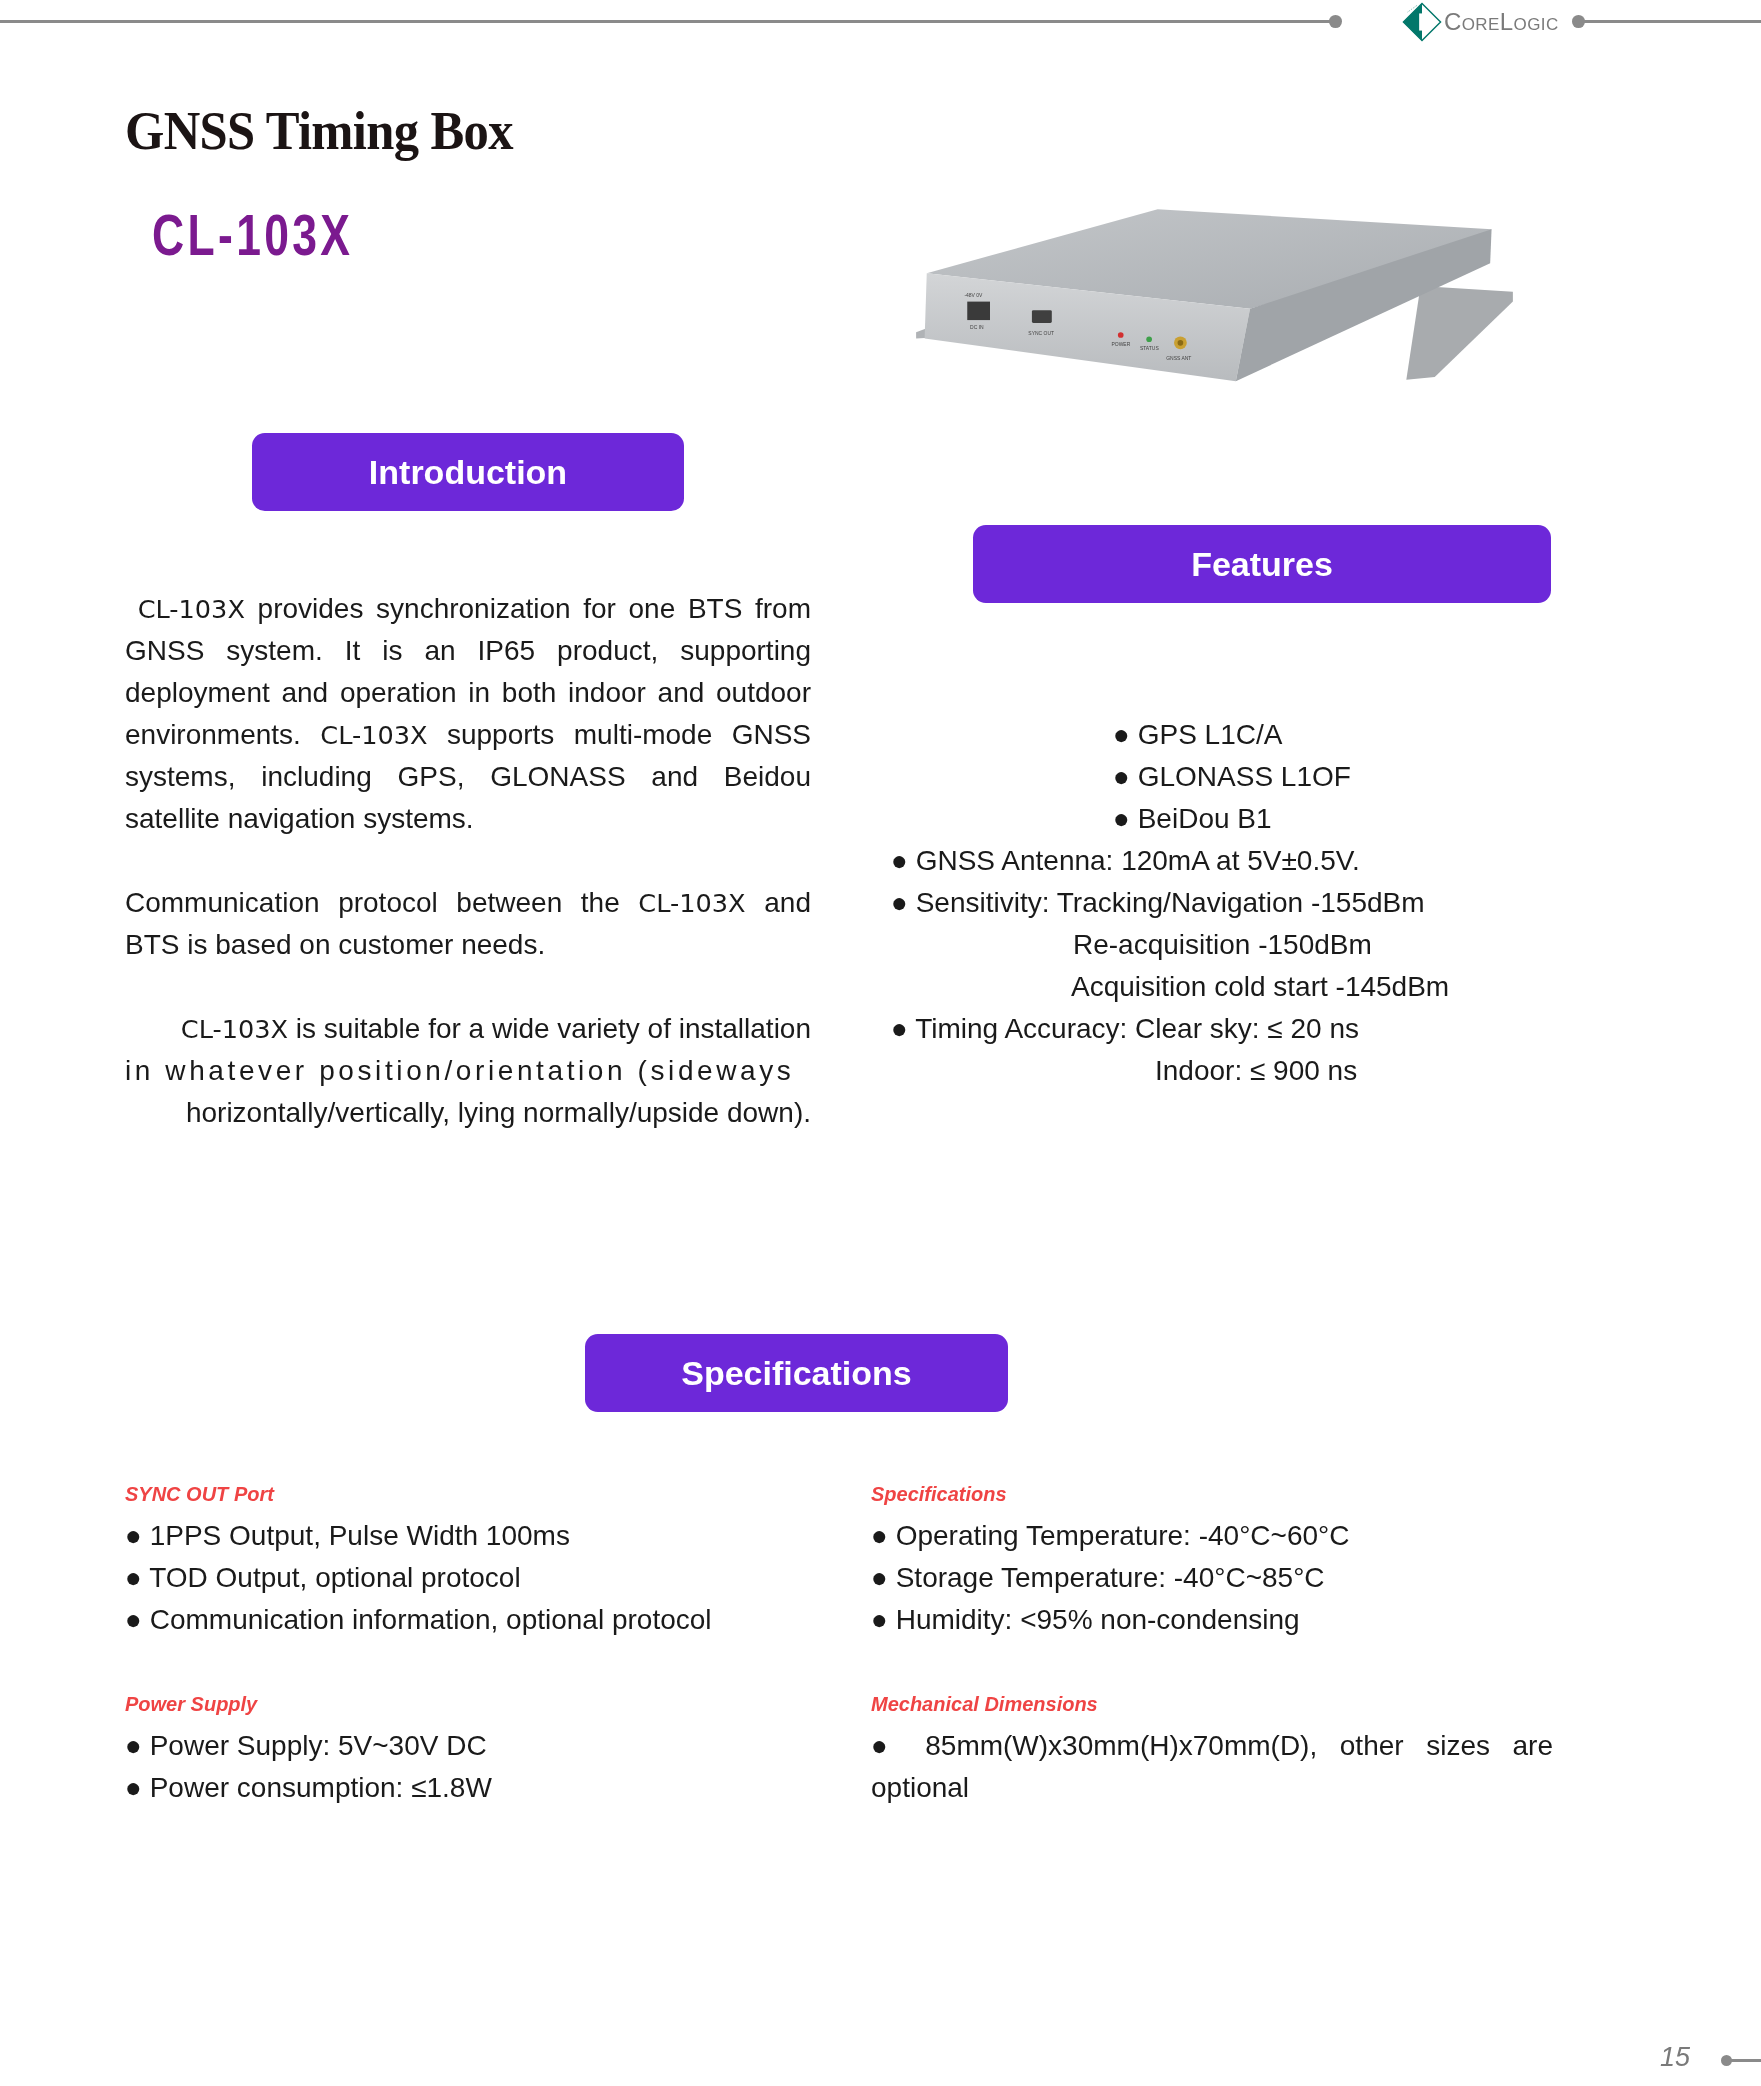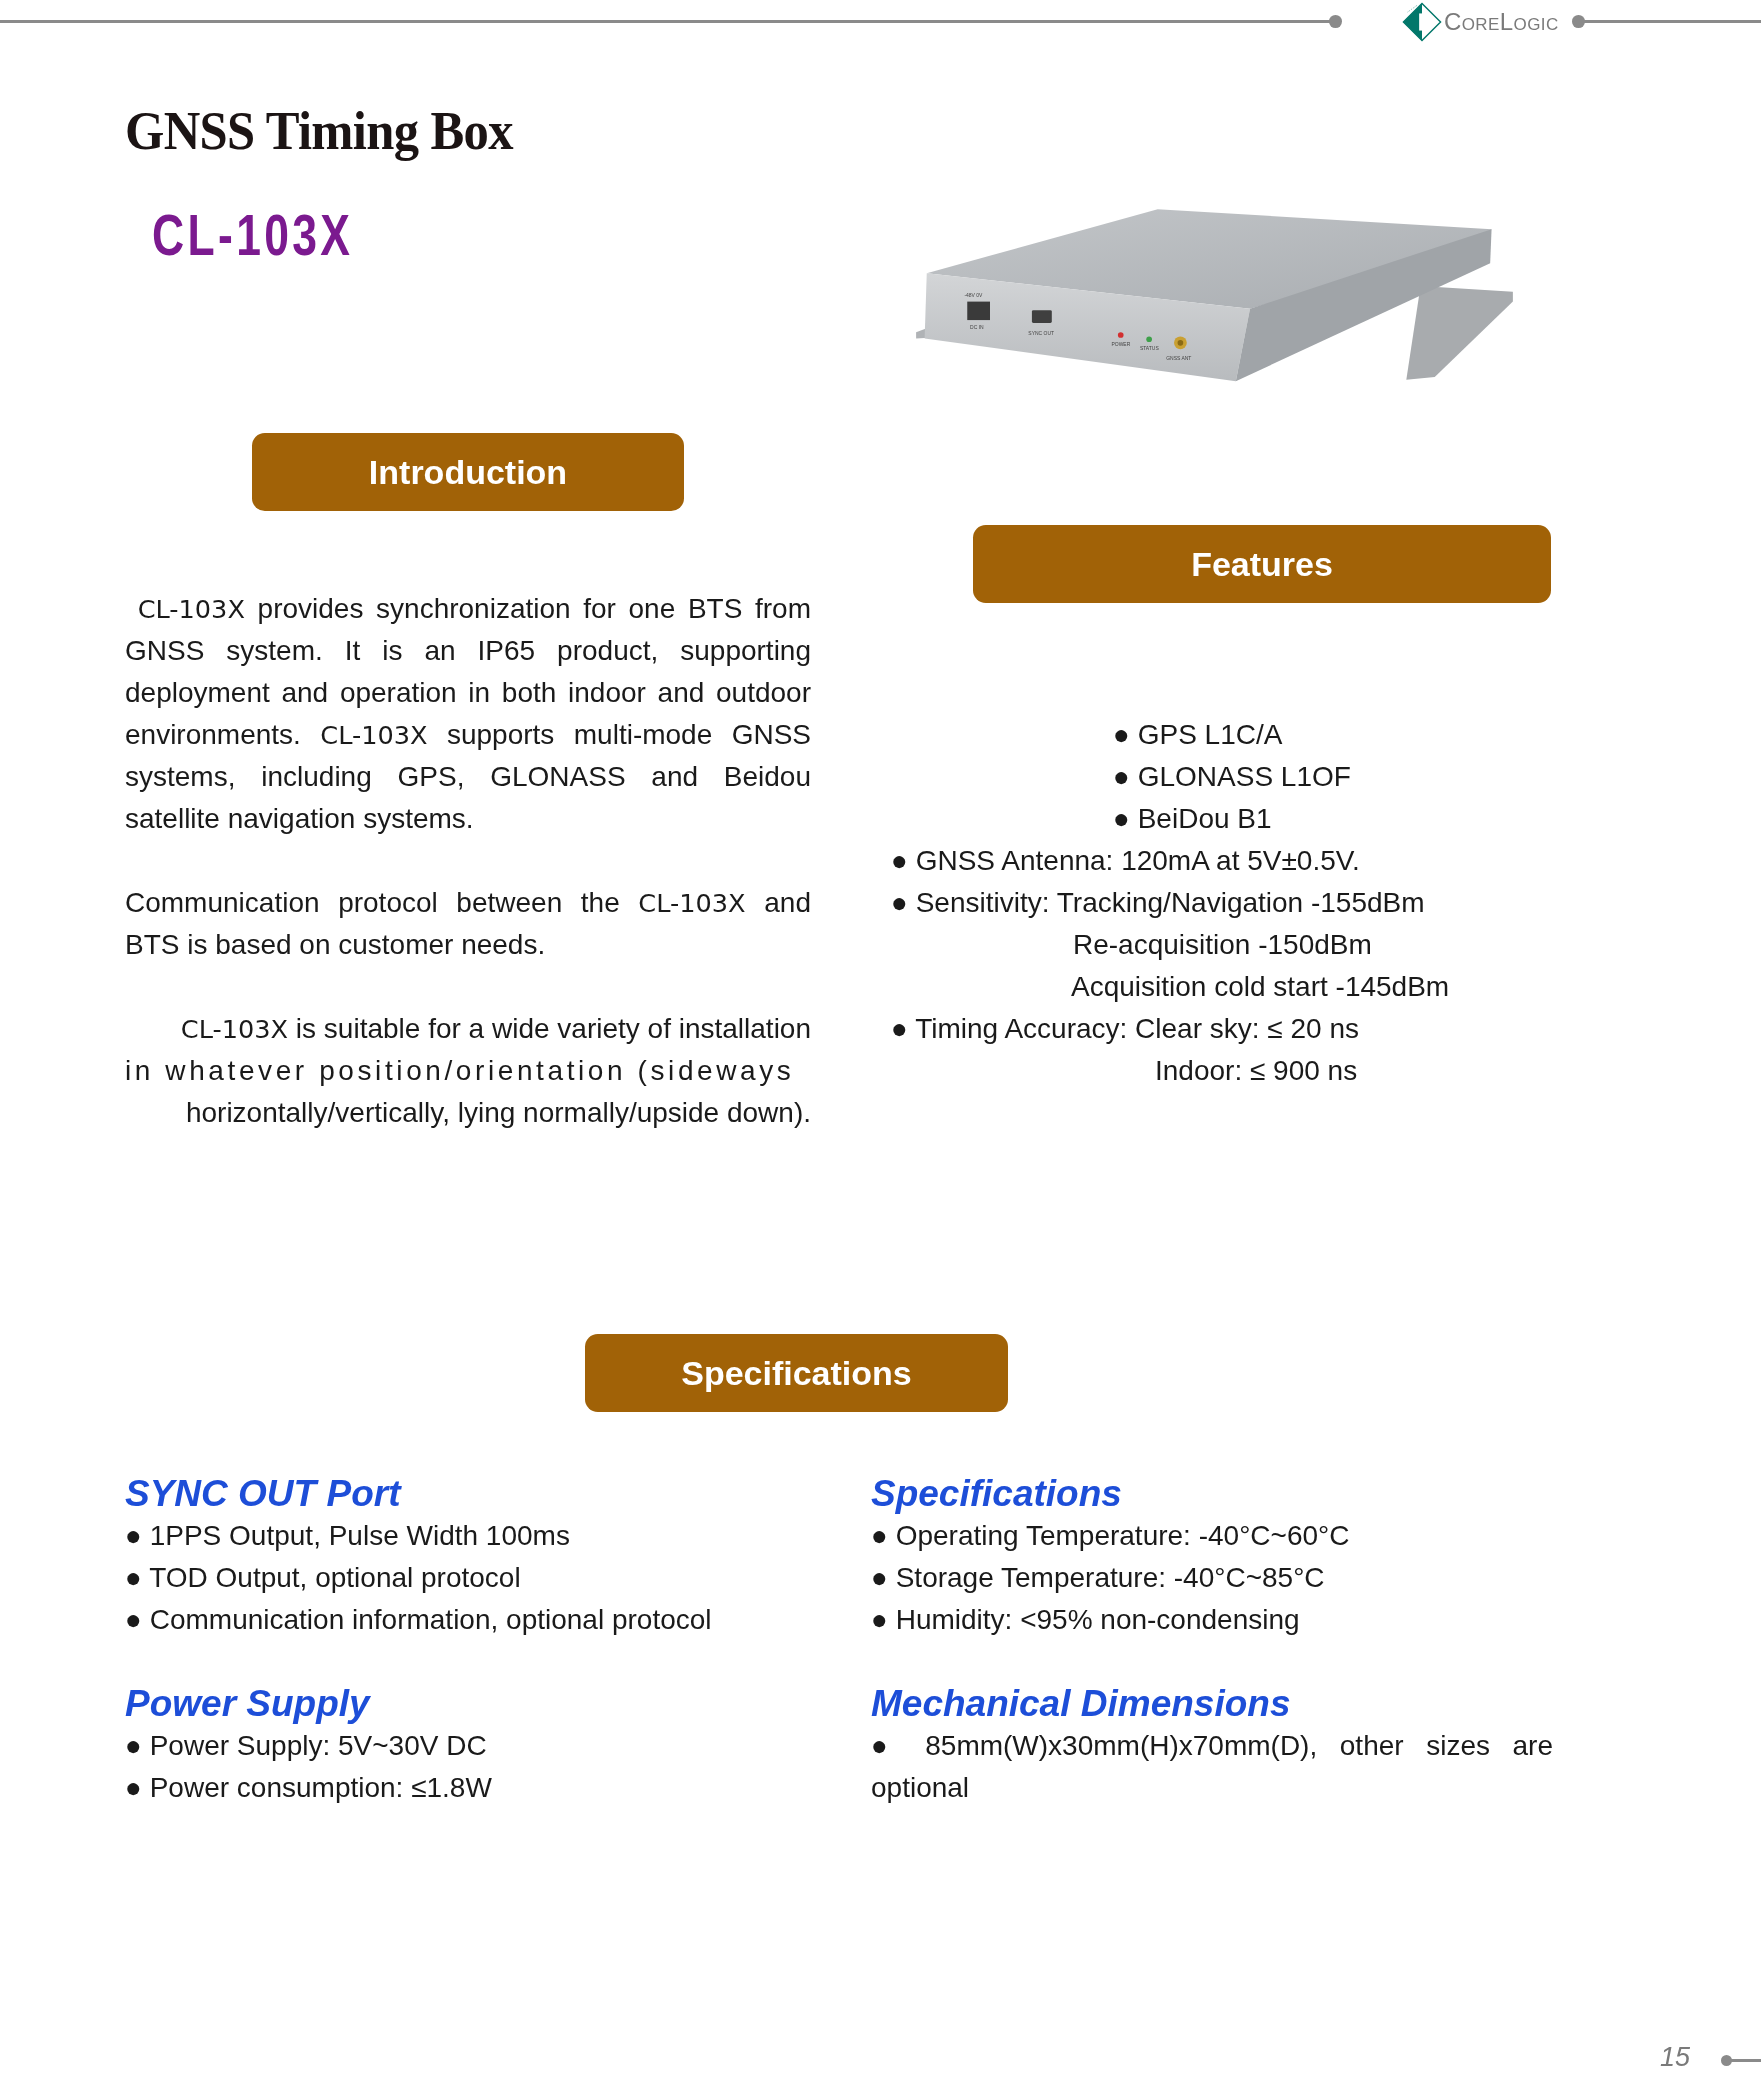--- a/index.html
+++ b/index.html
@@ -16,39 +16,39 @@
   .logo-text { font-family: "Liberation Sans", sans-serif; font-size: 24px; color: #7a7a7a; letter-spacing: 0.4px; font-variant: small-caps; }
 
   .doc-title { left: 125px; top: 99px; font-family: "Liberation Serif", serif; font-weight: bold;
                font-size: 55px; color: #1b1414; letter-spacing: -0.7px; transform: scaleX(0.92); transform-origin: left; }
   .model { left: 152px; top: 202px; font-family: "Liberation Sans", sans-serif; font-weight: bold;
            font-size: 57px; color: #7b1a8f; letter-spacing: 4.3px; transform: scaleX(0.78); transform-origin: left; }
 
   
   .product { left: 909px; top: 202px; width: 611px; height: 185px; }
 
-  .pill { background: #a16207; color: #ffffff; border-radius: 12.8px; font-weight: bold;
+  .pill { background: #6d28d9; color: #ffffff; border-radius: 12.8px; font-weight: bold;
           display: flex; align-items: center; justify-content: center; font-size: 34px; }
   .pill-intro { left: 252px; top: 433px; width: 432px; height: 78px; }
   .pill-feat { left: 973px; top: 525px; width: 578px; height: 78px; }
   .pill-spec { left: 585px; top: 1334px; width: 423px; height: 78px; text-align: center; }
 
   .para { font-size: 28px; line-height: 42px; color: #1a1a1a; text-align: justify; }
   .intro-block { left: 125px; top: 588px; width: 686px; }
   .intro-block p { margin: 0 0 42px 0; }
   .model-inline { font-family: "DejaVu Sans", sans-serif; font-size: 25.6px; }
   .wide { letter-spacing: 3.6px; text-align: left; }
 
   .feat-list { left: 891px; top: 714px; width: 710px; font-size: 28px; line-height: 42px; }
   .feat-list div { white-space: nowrap; }
 
   .spec-col { font-size: 28px; line-height: 42px; }
   .spec-left { left: 125px; top: 1473px; width: 682px; }
   .spec-right { left: 871px; top: 1473px; width: 682px; }
-  .spec-head { color: #1d4ed8; font-weight: bold; font-style: italic; font-size: 37px; }
+  .spec-head { color: #ef4444; font-weight: bold; font-style: italic; font-size: 20px; }
   .gap { height: 42px; }
   .justify { text-align: justify; }
 
   .page-num { left: 1660px; top: 2042px; font-size: 27px; font-style: italic; color: #7a7a7a; }
   .foot-dot { left: 1721px; top: 2055px; width: 11.4px; height: 11.4px; border-radius: 50%; background: #8a8a8a; }
   .foot-rule { left: 1727px; top: 2059px; width: 34px; height: 2.8px; background: #8a8a8a; }
 </style>
 </head>
 <body>
 

